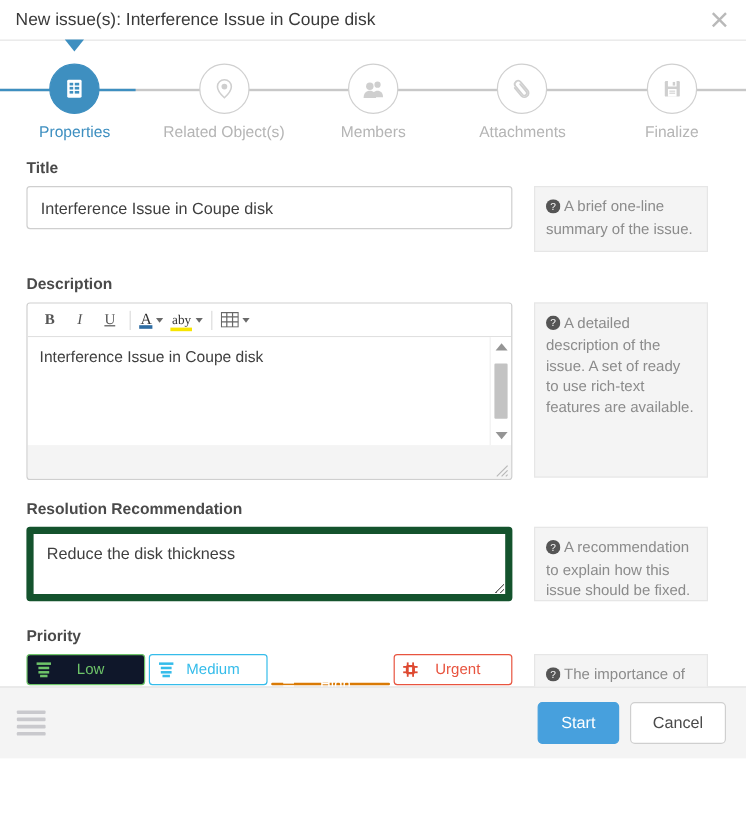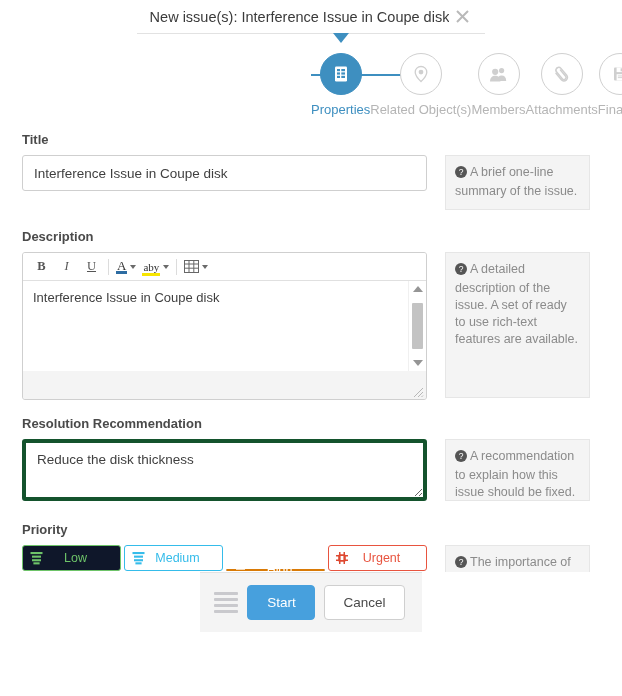--- a/index.html
+++ b/index.html
@@ -15,21 +15,20 @@
     color: #444;
     overflow: hidden;
   }
   .dialog {
     width: 622px;
     height: 632px;
     position: relative;
     display: flex;
     flex-direction: column;
     background: #fff;
-    align-items: center;
   }
 
   
   .dlg-header {
     height: 34px;
     min-height: 34px;
     border-bottom: 1px solid #e2e2e2;
     display: flex;
     align-items: center;
     padding: 0 10px 0 13px;
@@ -292,21 +291,21 @@
     bottom: 1px;
     width: 12px;
     height: 12px;
     cursor: nwse-resize;
   }
 
   textarea.text-area {
     width: 100%;
     height: 62px;
     box-sizing: border-box;
-    border: 4px solid #14532d;
+    border: 6px solid #14532d;
     border-radius: 3px;
     padding: 9px 11px;
     font-family: "Liberation Sans", sans-serif;
     font-size: 13.5px;
     color: #3f3f3f;
     resize: vertical;
     outline: none;
   }
 
   

